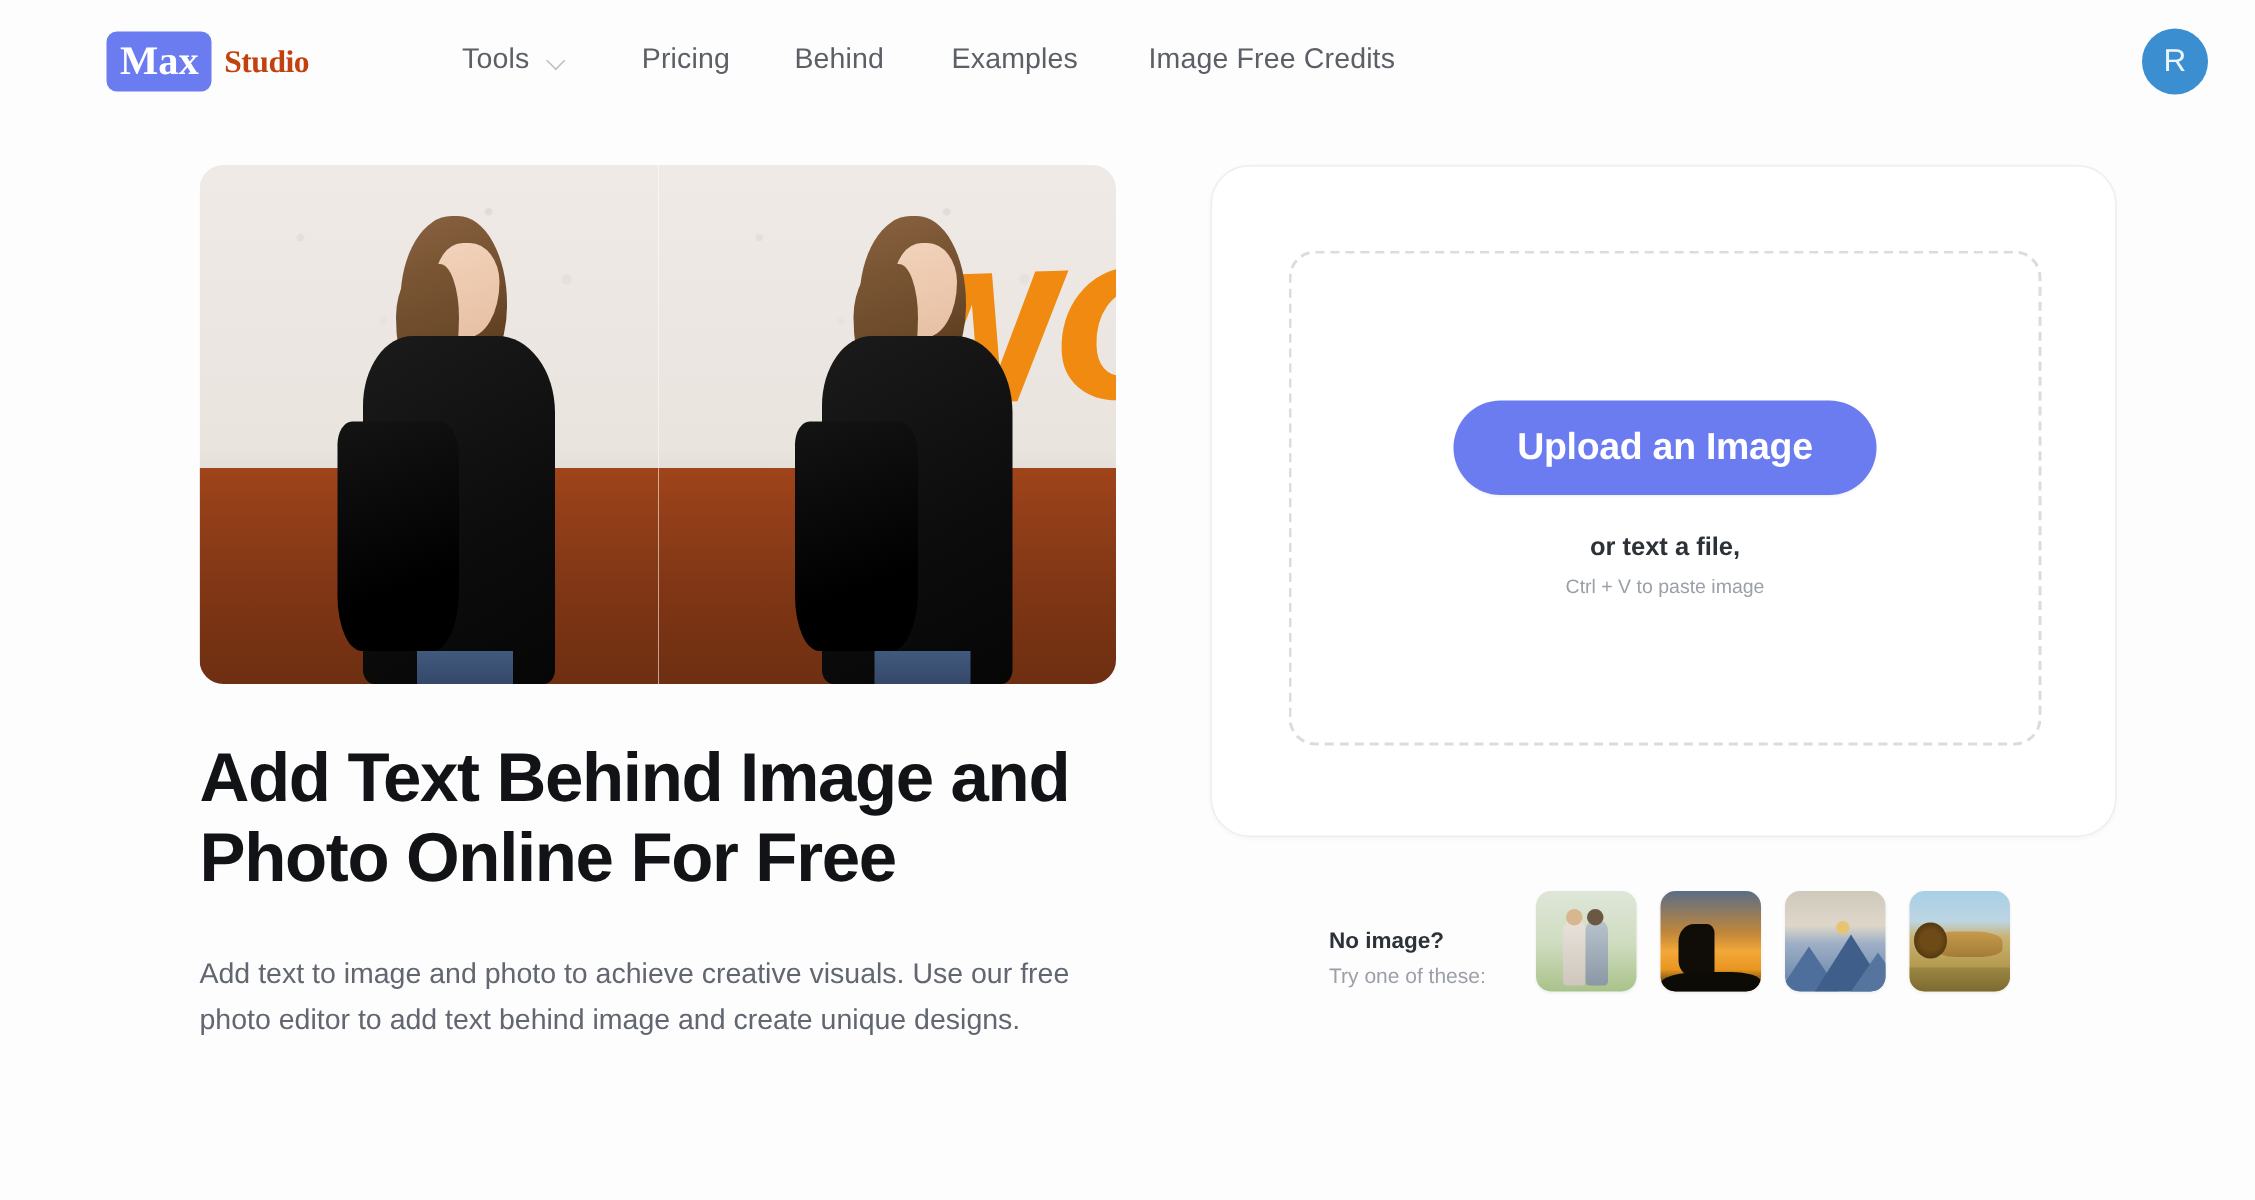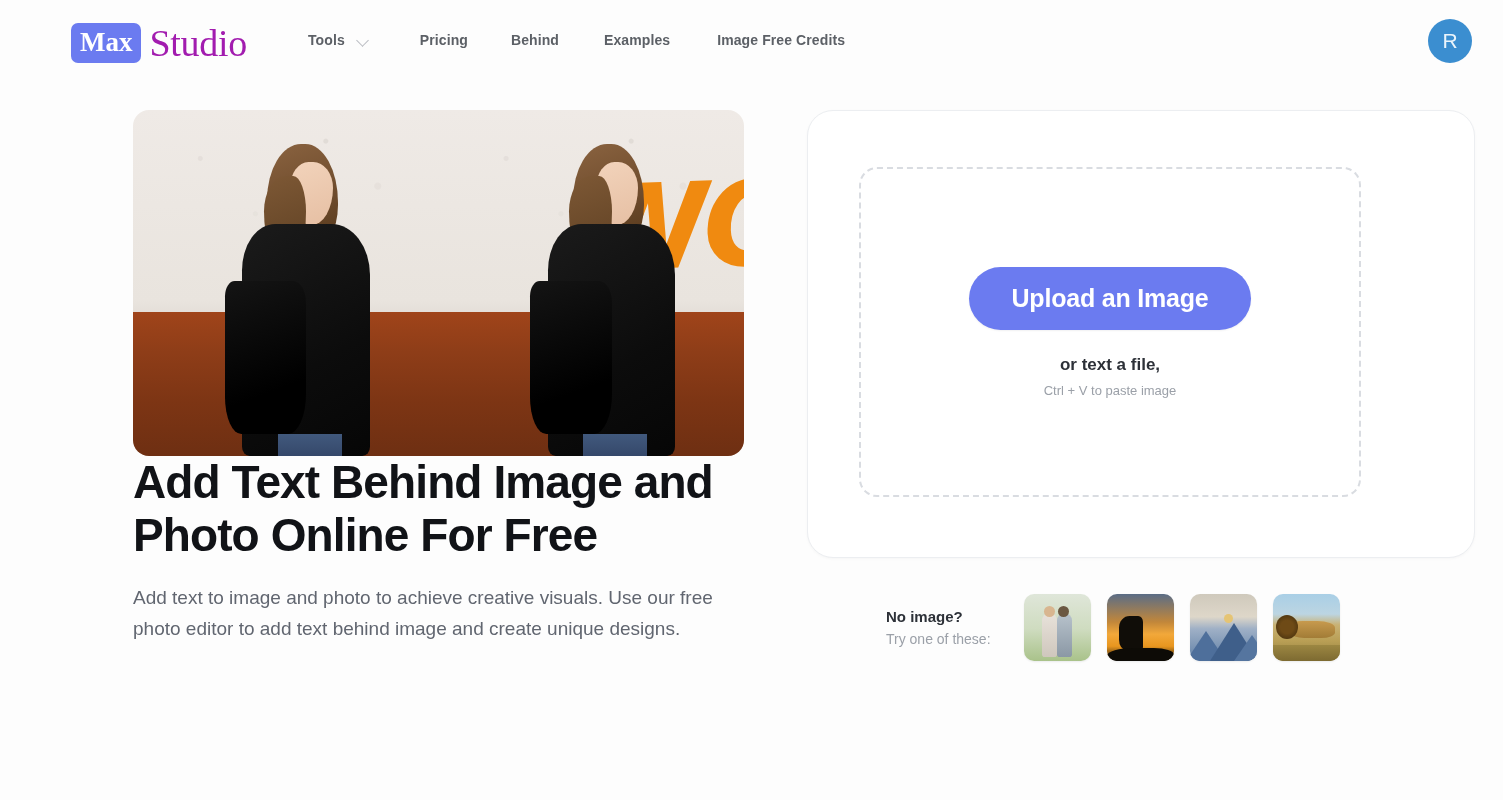--- a/index.html
+++ b/index.html
@@ -19,28 +19,28 @@
   .logo { position: absolute; left: 71px; top: 21px; display: flex; align-items: center; }
   .logo-badge {
     background: #6b7bf0; color: #ffffff;
     font-family: "Liberation Serif", serif;
     font-weight: bold; font-size: 27px;
     line-height: 1; padding: 6px 9px 7px 9px;
     border-radius: 7px; letter-spacing: 0px;
   }
   .logo-word {
     font-family: "Liberation Serif", serif;
-    font-weight: normal; font-size: 38px;
-    color: #a21caf; margin-left: 8px; letter-spacing: -0.3px;
+    font-weight: bold; font-size: 21px;
+    color: #c2410c; margin-left: 8px; letter-spacing: -0.3px;
   }
 
   .nav { position: absolute; left: 308px; top: 28px; display: flex; align-items: center; gap: 0; }
   .nav-item {
-    font-size: 14px; color: #5c6066; letter-spacing: 0.1px;
-    cursor: pointer; white-space: nowrap; line-height: 24px; font-weight: bold;
+    font-size: 19px; color: #5c6066; letter-spacing: 0.1px;
+    cursor: pointer; white-space: nowrap; line-height: 24px;
   }
   .nav-gap-1 { margin-right: 12px; }
   .nav-sep { width: 51px; }
   .nav-sep-b { width: 43px; }
   .nav-sep-c { width: 45px; }
   .nav-sep-d { width: 47px; }
   .chev { display:inline-block; width: 12px; height: 12px; position: relative; }
   .chev::before{
     content:""; position:absolute; left:1px; top:2px;
     width:8px; height:8px;
@@ -115,34 +115,35 @@
     position:absolute; left: 0%; top: 45%; width: 46%; height: 48%;
     background: linear-gradient(160deg,#141414 0%,#000 70%);
     border-radius: 12% 16% 22% 20% / 10% 14% 26% 24%;
   }
   .p-jeans {
     position:absolute; left: 30%; bottom: 0; width: 36%; height: 7%;
     background: linear-gradient(#41597d,#35486a);
   }
 
   .h1 {
+    margin-top: 36px;
     font-size: 46px; line-height: 53px;
     font-weight: bold; color: #111317;
     letter-spacing: -0.9px; width: 600px;
   }
   .sub {
-    margin-top: 20px;
+    margin-top: 36px;
     font-size: 19px; line-height: 31px; color: #616670;
     width: 580px;
   }
 
   
   .upload-card {
     position: absolute; left: 807px; top: 110px;
-    width: 668px; height: 448px;
+    width: 604px; height: 448px;
     background: #ffffff;
     border: 1px solid #eceef1;
     border-radius: 26px;
     box-shadow: 0 1px 3px rgba(16,24,40,.03);
   }
   .dropzone {
     position: absolute; left: 51px; top: 56px;
     width: 502px; height: 330px;
     border: 2px dashed #d9dce1;
     border-radius: 18px;
@@ -161,21 +162,21 @@
   .drop-line1 {
     margin-top: 25px; font-size: 17px;
     font-weight: bold; color: #2d3138;
   }
   .drop-line2 {
     margin-top: 8px; font-size: 13px; color: #9ba0a8;
   }
 
   .samples {
     position: absolute; left: 886px; top: 594px;
-    display: flex; align-items: center;
+    display: flex; align-items: flex-end;
   }
   .samples-label { width: 138px; }
   .samples-l1 { font-size: 15px; font-weight: bold; color: #2d3138; line-height: 22px; }
   .samples-l2 { font-size: 14px; color: #9ba0a8; line-height: 22px; }
   .thumbs { display: flex; gap: 16px; margin-left: 0px; }
   .thumb {
     width: 67px; height: 67px; border-radius: 10px;
     overflow: hidden; cursor: pointer; position: relative;
     box-shadow: 0 1px 2px rgba(16,24,40,.08);
   }

